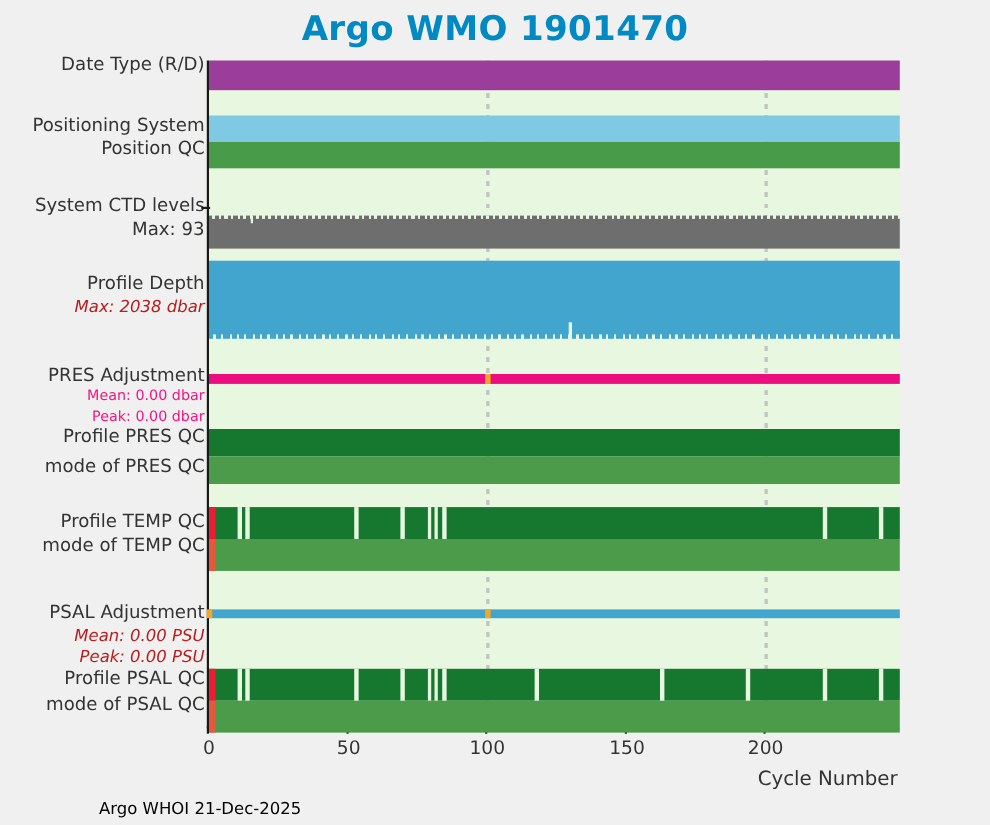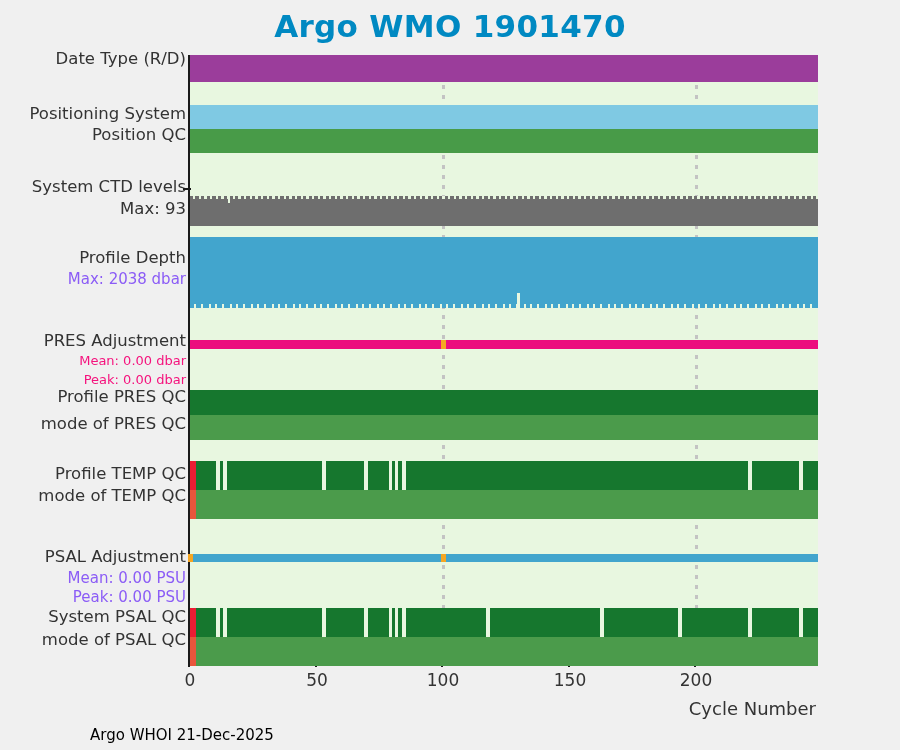--- a/index.html
+++ b/index.html
@@ -70,21 +70,21 @@
   
   .lbl {
     position: absolute;
     right: 714px;            
     text-align: right;
     font-size: 16.5px;
     color: #333333;
     white-space: nowrap;
     line-height: 1.15;
   }
-  .lbl.sub-cyan { color: #8b5cf6; font-size: 15px; }
+  .lbl.sub-cyan { color: #b91c1c; font-size: 15px; font-style: italic; }
   .lbl.sub-pink { color: #f5127d; font-size: 13px; }
 
   
   .tickmark {
     position: absolute;
     top: 660px;
     width: 2px;
     height: 7px;
     background: #1a1a1a;
   }
@@ -141,21 +141,21 @@
 <div class="lbl" style="top:388px;margin-left:20px;">Profile PRES QC</div>
 <div class="lbl" style="top:415px;">mode of PRES QC</div>
 
 <div class="lbl" style="top:465px;">Profile TEMP QC</div>
 <div class="lbl" style="top:487px;">mode of TEMP QC</div>
 
 <div class="lbl" style="top:548px;">PSAL Adjustment</div>
 <div class="lbl sub-cyan" style="top:570px;">Mean: 0.00 PSU</div>
 <div class="lbl sub-cyan" style="top:589px;">Peak: 0.00 PSU</div>
 
-<div class="lbl" style="top:608px;">System PSAL QC</div>
+<div class="lbl" style="top:608px;">Profile PSAL QC</div>
 <div class="lbl" style="top:631px;">mode of PSAL QC</div>
 
 <div id="plot">
 
   <div class="gridline" style="left:252px;"></div>
   <div class="gridline" style="left:505px;"></div>
 
   <div class="band" style="top:0px; height:27px; width:628px; background:#9b3d9b;"></div>
 
   <div class="band" style="top:50px; height:24px; width:628px; background:#7fc9e3;"></div>

